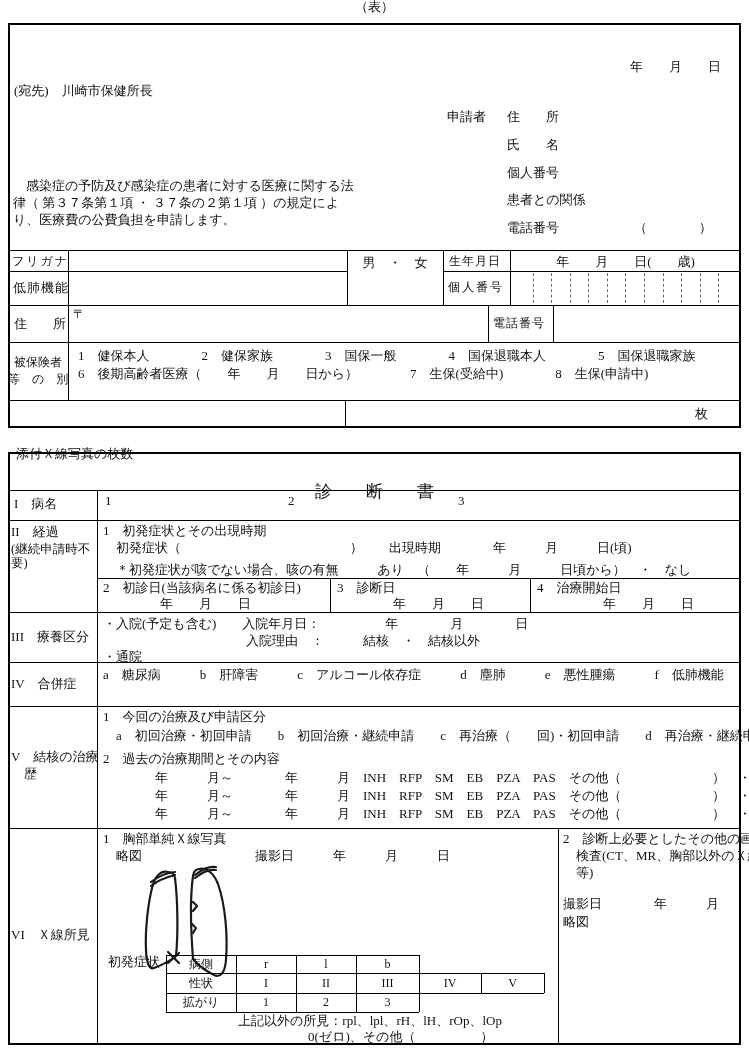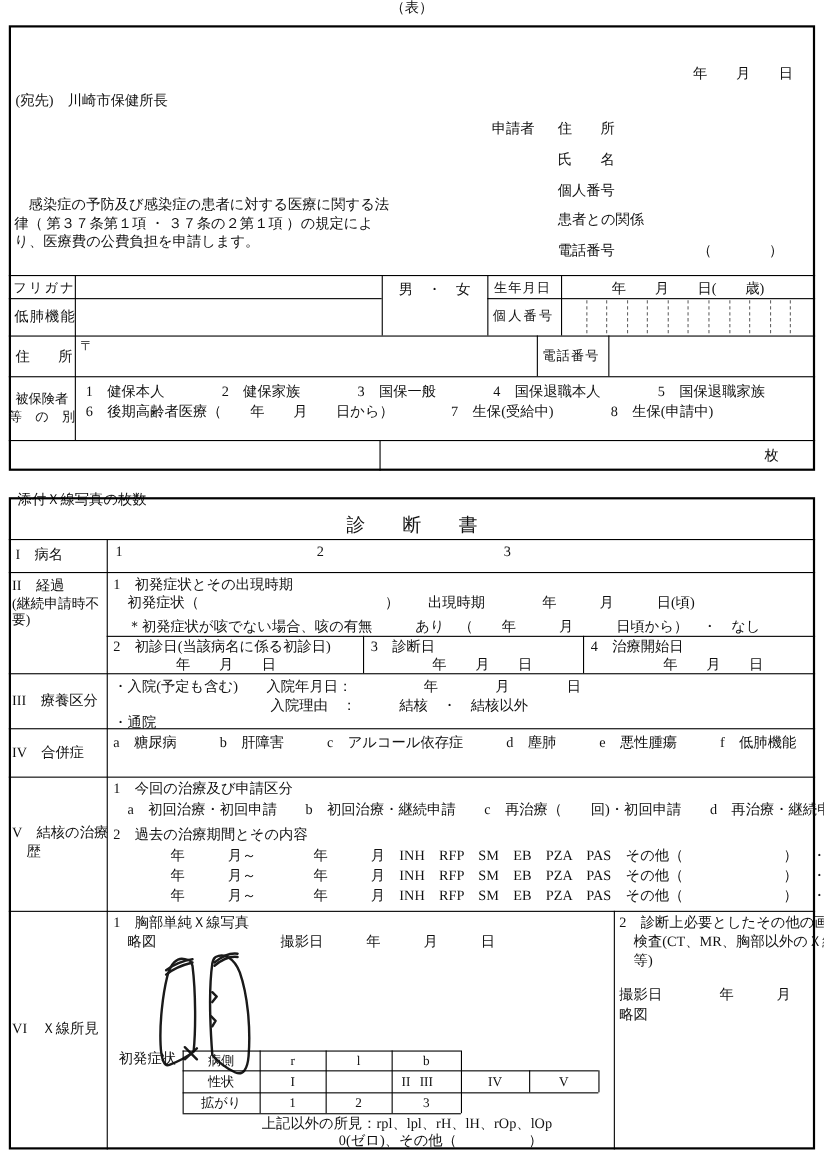--- a/index.html
+++ b/index.html
@@ -75,21 +75,21 @@
   <div class="t small" style="left:493px;top:317px;letter-spacing:1px;">電話番号</div>
   <div class="t c small" style="left:8px;top:356px;width:60px;">被保険者</div>
   <div class="t c small" style="left:8px;top:373px;width:60px;">等　の　別</div>
   <div class="t" style="left:78px;top:349px;">1　健保本人　　　　2　健保家族　　　　3　国保一般　　　　4　国保退職本人　　　　5　国保退職家族</div>
   <div class="t" style="left:78px;top:367px;">6　後期高齢者医療（　　年　　月　　日から）　　　　7　生保(受給中)　　　　8　生保(申請中)</div>
   <div class="t" style="left:16px;top:407px;margin-top:40px;">添付Ｘ線写真の枚数</div>
   <div class="t" style="left:695px;top:407px;">枚</div>
 
   <div class="box" style="left:8px;top:452px;width:733px;height:593px;"></div>
 
-  <div class="t c" style="left:8px;top:468px;width:733px;font-size:17px;">診　　断　　書</div>
+  <div class="t c" style="left:8px;top:482px;width:733px;font-size:17px;">診　　断　　書</div>
 
   <div class="hl" style="left:8px;top:490px;width:733px;"></div>
   <div class="hl" style="left:8px;top:520px;width:733px;"></div>
   <div class="hl" style="left:8px;top:612px;width:733px;"></div>
   <div class="hl" style="left:8px;top:662px;width:733px;"></div>
   <div class="hl" style="left:8px;top:706px;width:733px;"></div>
   <div class="hl" style="left:8px;top:828px;width:733px;"></div>
   <div class="vl" style="left:97px;top:490px;height:555px;"></div>
   <div class="hl" style="left:97px;top:578px;width:644px;"></div>
   <div class="vl" style="left:330px;top:578px;height:34px;"></div>
@@ -161,21 +161,21 @@
   <div class="vl" style="left:419px;top:955px;height:57px;"></div>
   <div class="vl" style="left:481px;top:973px;height:20px;"></div>
   <div class="vl" style="left:544px;top:973px;height:20px;"></div>
 
   <div class="t c small" style="left:166px;top:958px;width:70px;">病側</div>
   <div class="t c small" style="left:236px;top:958px;width:60px;">r</div>
   <div class="t c small" style="left:296px;top:958px;width:60px;">l</div>
   <div class="t c small" style="left:356px;top:958px;width:63px;">b</div>
   <div class="t c small" style="left:166px;top:977px;width:70px;">性状</div>
   <div class="t c small" style="left:236px;top:977px;width:60px;">I</div>
-  <div class="t c small" style="left:313px;top:977px;width:60px;text-align:right;">II</div>
+  <div class="t c small" style="left:296px;top:977px;width:60px;">II</div>
   <div class="t c small" style="left:356px;top:977px;width:63px;">III</div>
   <div class="t c small" style="left:419px;top:977px;width:62px;">IV</div>
   <div class="t c small" style="left:481px;top:977px;width:63px;">V</div>
   <div class="t c small" style="left:166px;top:996px;width:70px;">拡がり</div>
   <div class="t c small" style="left:236px;top:996px;width:60px;">1</div>
   <div class="t c small" style="left:296px;top:996px;width:60px;">2</div>
   <div class="t c small" style="left:356px;top:996px;width:63px;">3</div>
 
   <div class="t" style="left:238px;top:1014px;">上記以外の所見：rpl、lpl、rH、lH、rOp、lOp</div>
   <div class="t" style="left:308px;top:1030px;">0(ゼロ)、その他（　　　　　）</div>

